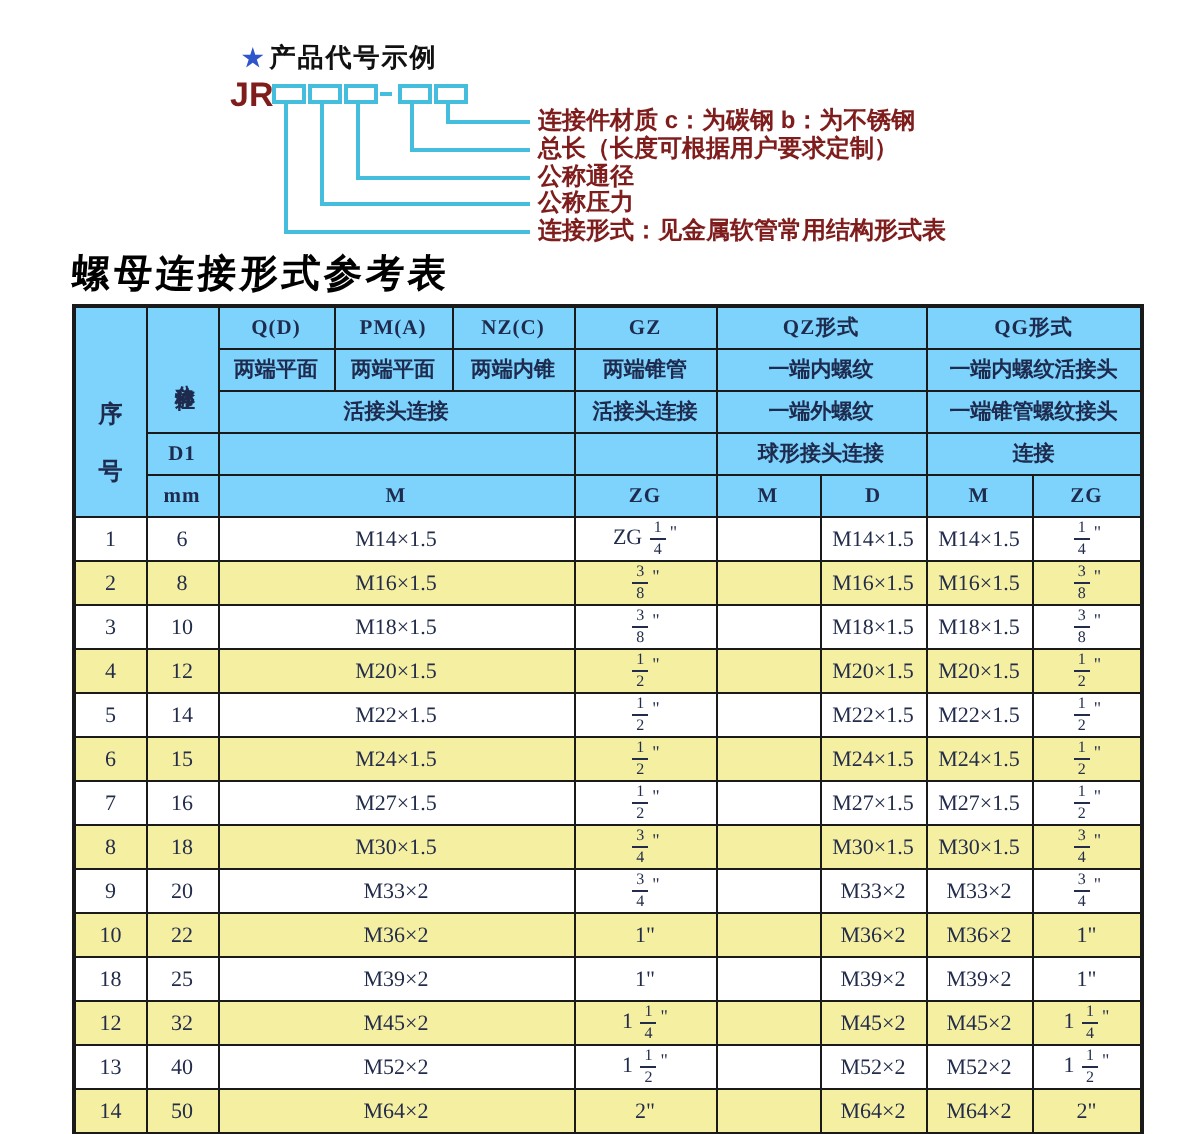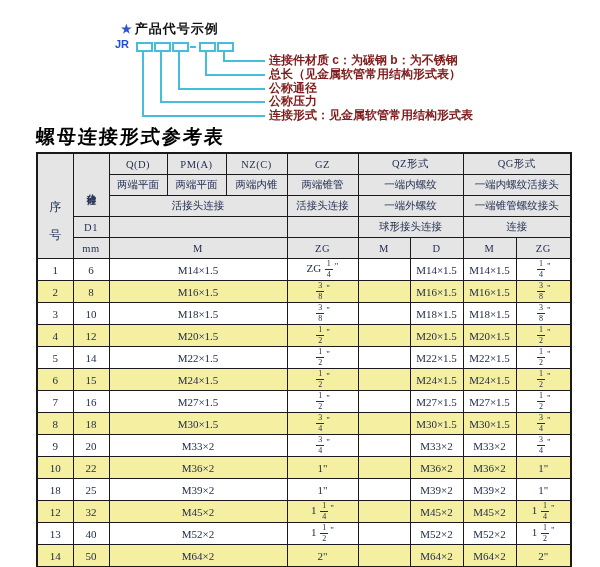--- a/index.html
+++ b/index.html
@@ -4,38 +4,38 @@
 <style>
   html,body{margin:0;padding:0;}
   .page{position:relative;width:600px;height:567px;background:#ffffff;overflow:hidden;
         font-family:"Liberation Serif",serif;color:#232d4b;}
   
   .diagram{position:absolute;left:0;top:0;width:488px;height:125px;}
   .diag-title{position:absolute;left:121px;top:20px;font-family:"Liberation Sans",sans-serif;
               font-weight:bold;font-size:13px;color:#111;letter-spacing:1px;}
   .diag-title .star{color:#2f55cc;margin-right:2px;font-size:12px;}
   .jr{position:absolute;left:115px;top:38px;font-family:"Liberation Sans",sans-serif;
-      font-weight:bold;font-size:11px;color:#1d4ed8;}
+      font-weight:bold;font-size:17px;color:#7f1d1d;}
   .cbox{position:absolute;top:42px;width:13px;height:6px;border:2px solid #45bedd;background:#fff;}
   .cdash{position:absolute;top:46px;width:6px;height:2px;background:#45bedd;}
   .vline{position:absolute;width:2px;background:#45bedd;}
   .hline{position:absolute;height:2px;background:#45bedd;}
   .dlabel{position:absolute;left:269px;height:14px;line-height:14px;white-space:nowrap;
           font-family:"Liberation Sans",sans-serif;font-weight:bold;font-size:12px;color:#7f1d1d;}
   
   .table-title{position:absolute;left:36px;top:124px;font-family:"Liberation Serif",serif;
                font-weight:bold;font-size:19px;color:#000;letter-spacing:2px;
                transform:skewX(-4deg);}
   
   table.ref{position:absolute;left:36px;top:152px;width:534px;height:404px;
             border-collapse:collapse;table-layout:fixed;
             border:2px solid #1a1a1a;}
   table.ref th,table.ref td{border:1px solid #1a1a1a;padding:0;text-align:center;
             vertical-align:middle;overflow:hidden;}
-  table.ref th{background:#e5e5e5;font-weight:normal;font-size:10.5px;color:#1e2b4e;height:20px;margin-top:20px;}
+  table.ref th{background:#7dd3fc;font-weight:bold;font-size:10.5px;color:#1e2b4e;height:20px;margin-top:20px;}
   table.ref td{font-size:11px;color:#232d4b;height:21px;background:#ffffff;}
   tr.alt td{background:#f5efa2;}
   .code{font-size:11px;letter-spacing:0.5px;}
   .vtext{writing-mode:vertical-lr;text-orientation:upright;display:inline-block;line-height:1;}
   .v-seq{font-size:12px;letter-spacing:30px;padding-top:30px;}
   .v-dia{font-size:10px;letter-spacing:1px;}
   
   .frac{display:inline-block;vertical-align:middle;text-align:center;line-height:1;margin:0 1px;}
   .fnum{display:block;font-size:8px;border-bottom:1px solid #232d4b;padding:0 2px 1px;}
   .fden{display:block;font-size:8px;padding-top:1px;}
@@ -65,21 +65,21 @@
     <div class="vline" style="left:205px;top:50px;height:26px"></div>
     <div class="vline" style="left:223px;top:50px;height:12px"></div>
 
     <div class="hline" style="left:142px;top:115px;width:123px"></div>
     <div class="hline" style="left:160px;top:101px;width:105px"></div>
     <div class="hline" style="left:178px;top:88px;width:87px"></div>
     <div class="hline" style="left:205px;top:74px;width:60px"></div>
     <div class="hline" style="left:223px;top:60px;width:42px"></div>
 
     <div class="dlabel" style="top:53px">连接件材质  c：为碳钢  b：为不锈钢</div>
-    <div class="dlabel" style="top:67px">总长（见金属软管常用结构形式表）</div>
+    <div class="dlabel" style="top:67px">总长（长度可根据用户要求定制）</div>
     <div class="dlabel" style="top:81px">公称通径</div>
     <div class="dlabel" style="top:94px">公称压力</div>
     <div class="dlabel" style="top:108px">连接形式：见金属软管常用结构形式表</div>
   </div>
 
   <div class="table-title">螺母连接形式参考表</div>
 
   <table class="ref">
     <colgroup>
       <col style="width:36px">

